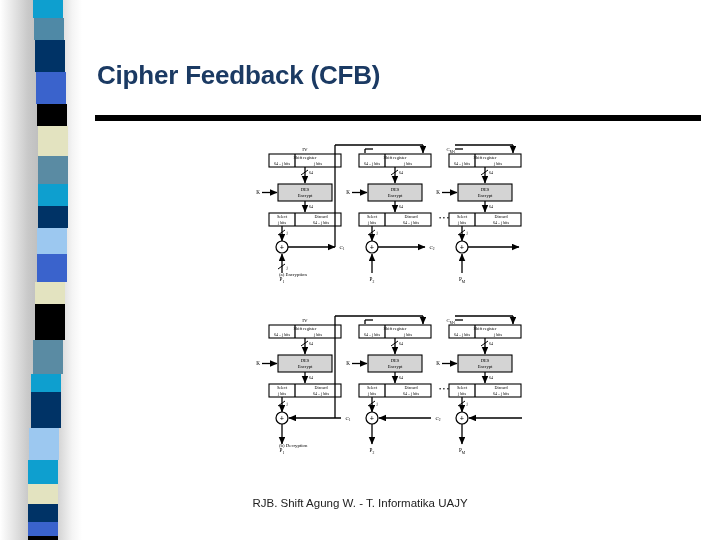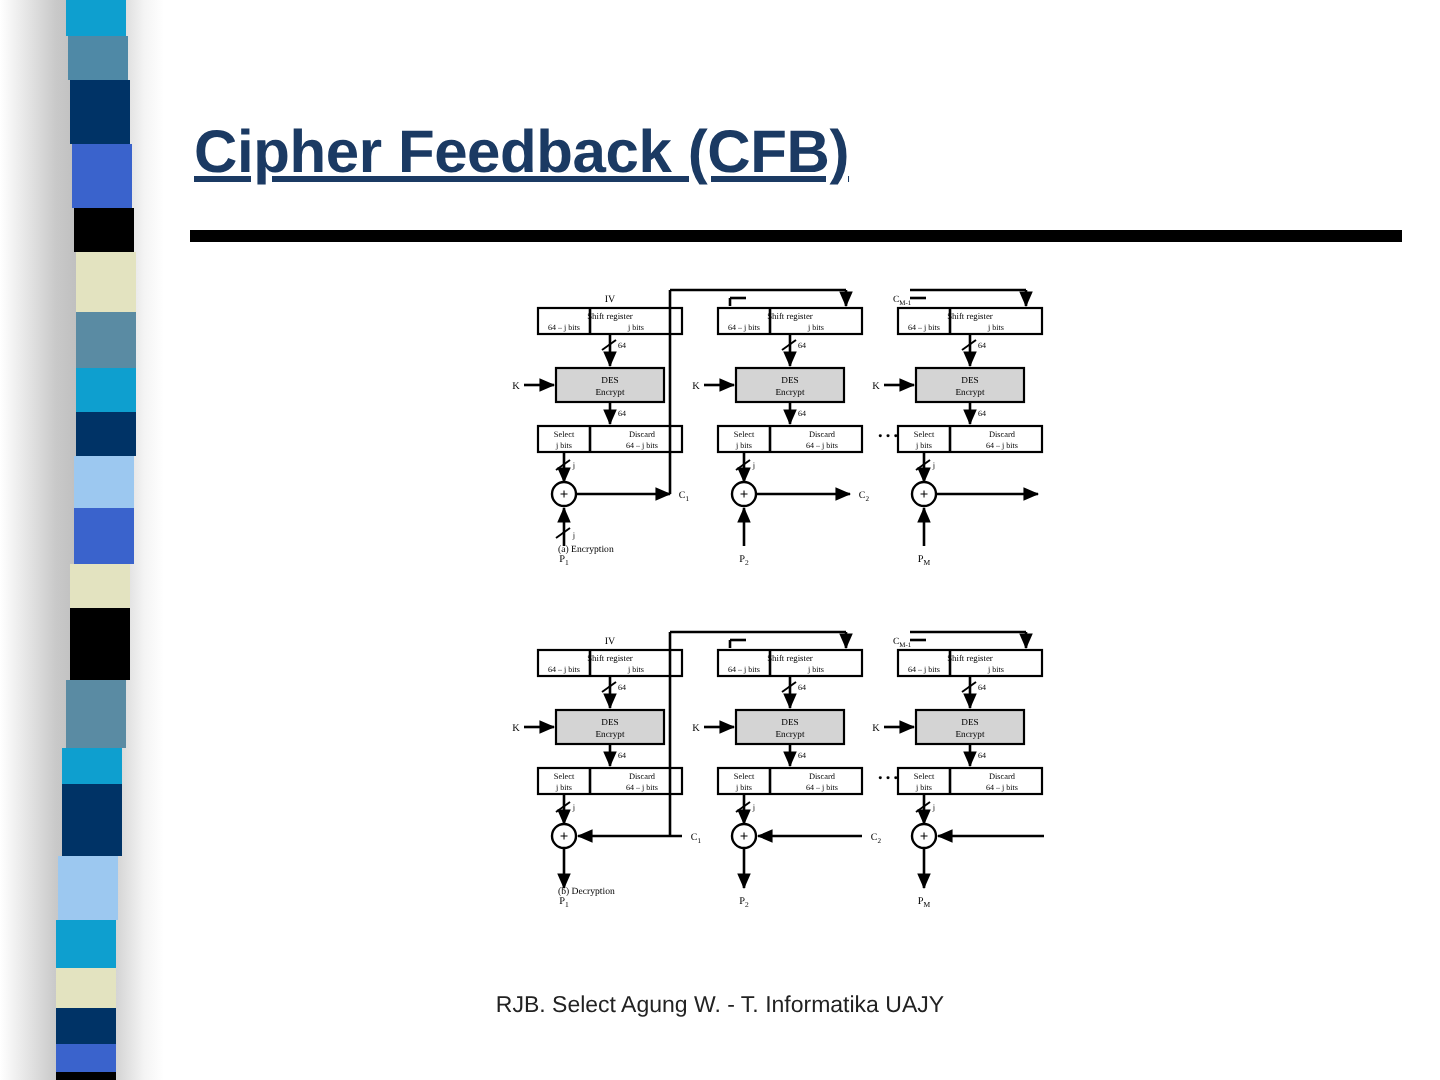--- a/index.html
+++ b/index.html
@@ -16,24 +16,23 @@
     background:linear-gradient(to right,#ffffff 0%,#e9e9e9 14%,#c9c9c9 34%,#bdbdbd 50%,#d6d6d6 72%,#f4f4f4 88%,#ffffff 100%);
   }
   #ribbon{
     position:absolute;left:0;top:0;width:82px;height:540px;
   }
   .band{position:absolute;left:0;width:82px;}
 
   
   #page-title{
     position:absolute;left:97px;top:60px;
-    font-size:30px;font-weight:bold;letter-spacing:-0.2px;
+    font-size:26px;font-weight:bold;letter-spacing:-0.2px;
     color:#1b3a63;
     white-space:nowrap;
-    text-decoration:underline;
   }
   #title-rule{
     position:absolute;left:95px;top:115px;width:606px;height:6px;
     background:#000000;
   }
 
   
   #footer-text{
     position:absolute;left:0;top:497px;width:720px;
     text-align:center;font-size:11.5px;color:#222222;
@@ -287,13 +286,13 @@
       <line x1="121" y1="182" x2="129" y2="182" stroke="#000" stroke-width="1.3"></line>
       <line x1="121" y1="182" x2="121" y2="186" stroke="#000" stroke-width="1.3"></line>
       <line x1="269" y1="178" x2="269" y2="186" stroke="#000" stroke-width="1.3" marker-end="url(#ah)"></line>
       <line x1="211" y1="178" x2="269" y2="178" stroke="#000" stroke-width="1.3"></line>
       <line x1="211" y1="182" x2="219" y2="182" stroke="#000" stroke-width="1.3"></line>
       <text x="200" y="253" font-size="6.5" font-family="&quot;Liberation Serif&quot;, serif" text-anchor="middle" fill="#000">•   •   •</text>
       <text x="35" y="309" font-size="4.8" font-family="&quot;Liberation Serif&quot;, serif" text-anchor="start" fill="#000">(b) Decryption</text>
     </svg>
   </div>
 
-<div id="footer-text">RJB. Select Agung W. - T. Informatika UAJY</div>
+<div id="footer-text">RJB. Shift Agung W. - T. Informatika UAJY</div>
 
 </body></html>

